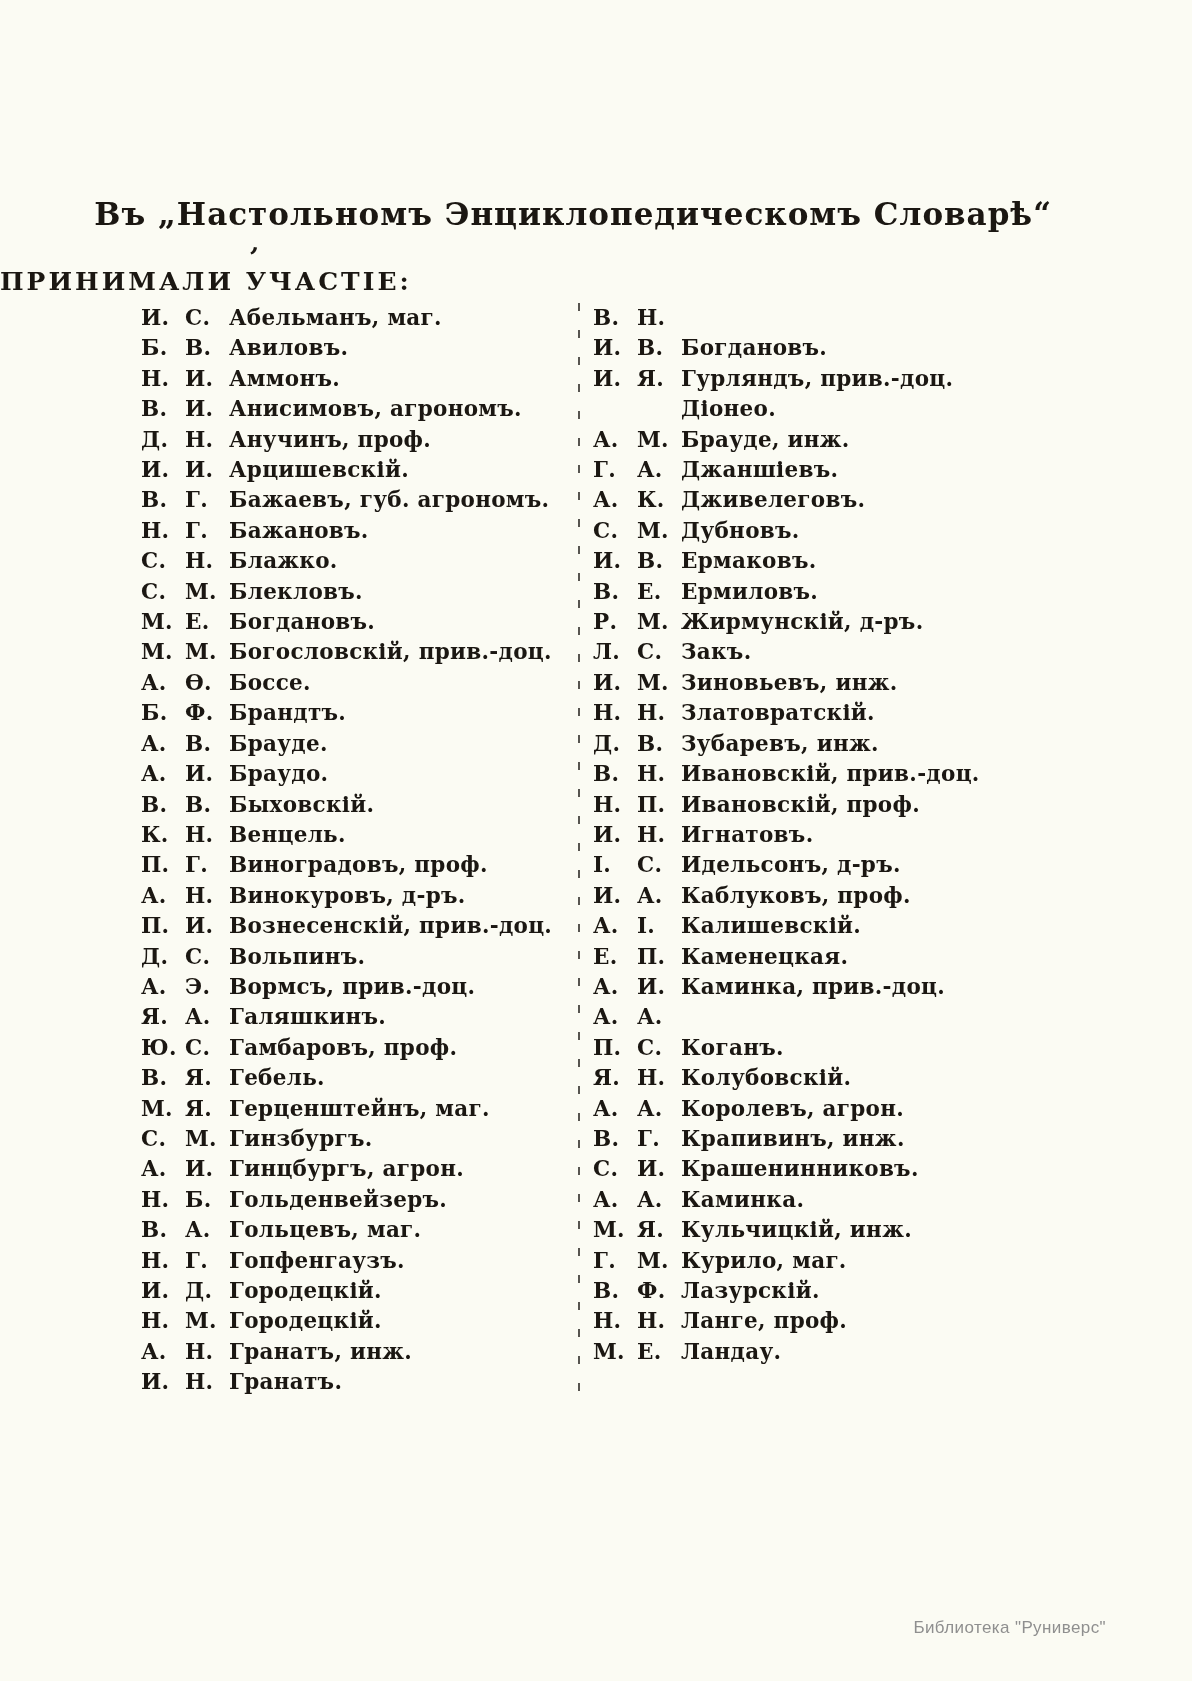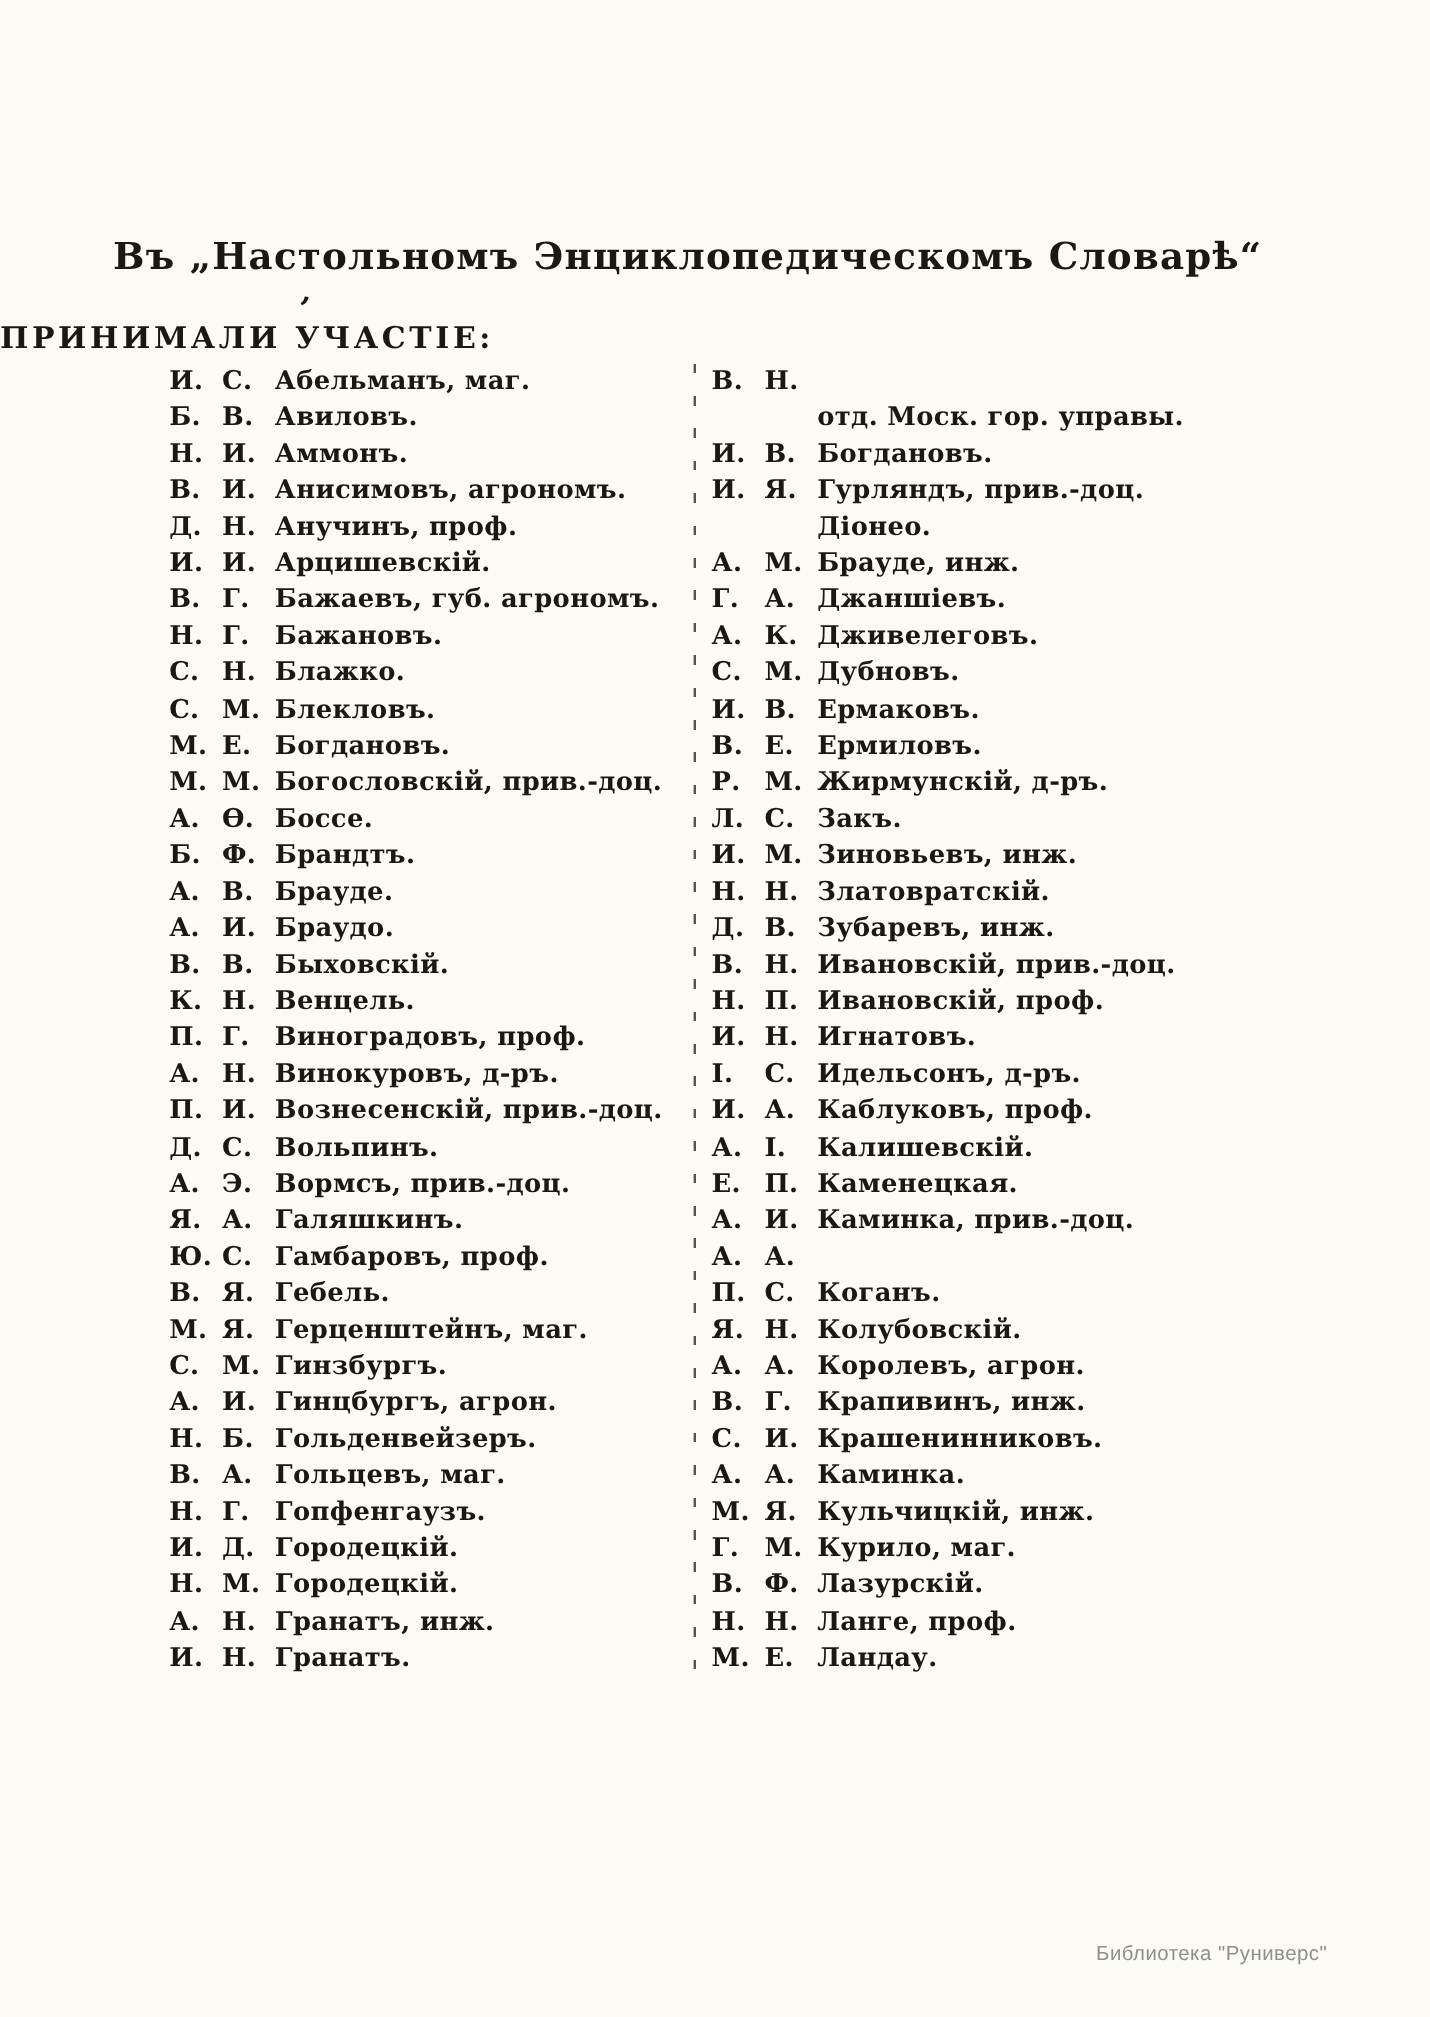--- a/index.html
+++ b/index.html
@@ -270,21 +270,20 @@
         <span class="init">Н.</span>
         <span class="nm">Гранатъ.</span>
       </div>
     </div>
   <div class="divider"></div>
   <div class="col col-right" id="col-right">
       <div class="row">
         <span class="init">В.</span>
         <span class="init">Н.</span>
       </div>
-      <div class="cont">отд. Моск. гор. управы.</div>
       <div class="row">
         <span class="init">И.</span>
         <span class="init">В.</span>
         <span class="nm">Богдановъ.</span>
       </div>
       <div class="row">
         <span class="init">И.</span>
         <span class="init">Я.</span>
         <span class="nm">Гурляндъ, прив.-доц.</span>
       </div>

